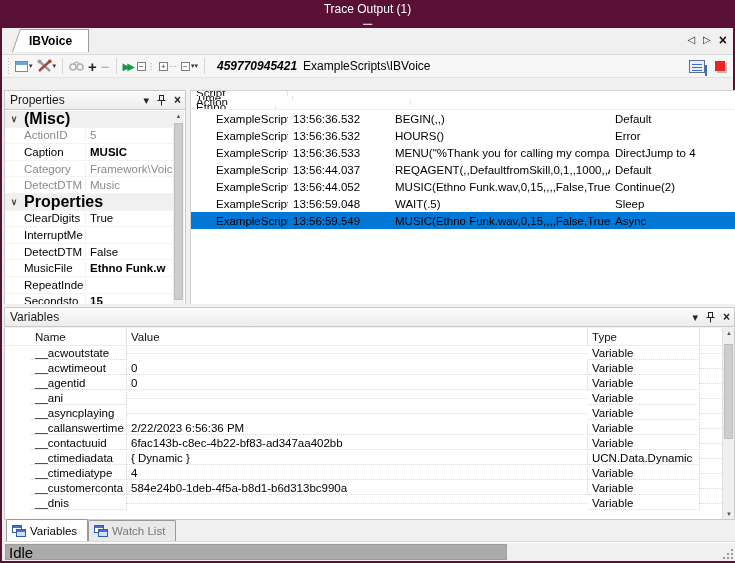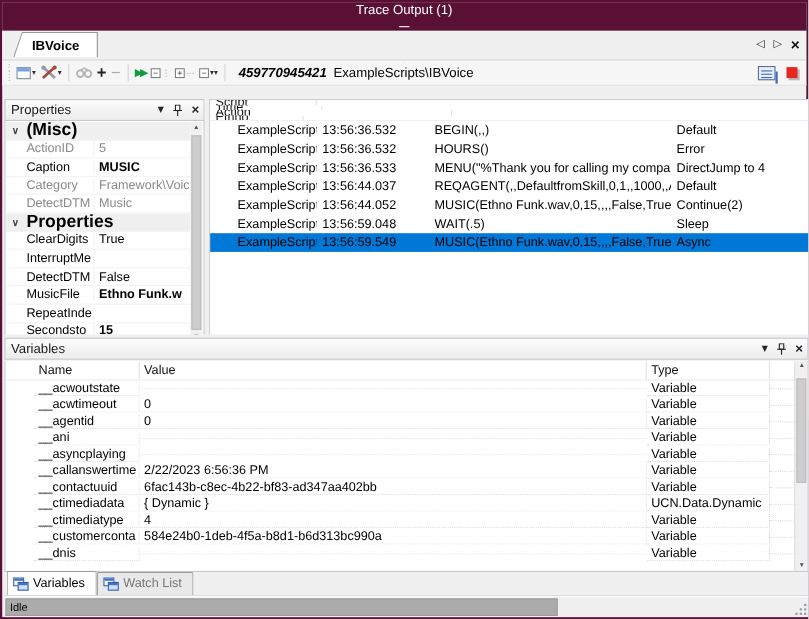--- a/index.html
+++ b/index.html
@@ -103,21 +103,21 @@
   .bottomtabs { position:absolute; left:2px; top:518px; width:731px; height:22px; background:#f0f0f0; display:flex; align-items:flex-end; padding-left:2px; border-bottom:1px solid #d9d9d9; }
   .btab { height:21px; display:flex; align-items:center; gap:4px; padding:0 10px 0 5px; font-size:11.5px; border:1px solid #9a9a9a; border-bottom:none; background:#e9e9e9; color:#777; border-radius:2px 2px 0 0; }
   .btab.active { background:#fff; color:#000; height:22px; }
   .vicon { position:relative; width:14px; height:12px; }
   .vicon .r1, .vicon .r2 { position:absolute; width:10px; height:8px; border:1px solid #2f5bb5; background:#fff; }
   .vicon .r1 { left:0; top:0; } .vicon .r2 { left:4px; top:4px; background:#cfe0f7; }
   .vicon .r1::before, .vicon .r2::before { content:""; position:absolute; left:0; top:0; right:0; height:2px; background:#4472c4; }
 
   
   .statusbar { position:absolute; left:2px; top:540px; width:731px; height:19px; background:#f0f0f0; border-top:1px solid #fff; }
-  .statuspanel { position:absolute; left:1px; top:1px; width:502px; height:16px; background:#ababab; border:1px solid #9d9d9d; display:flex; align-items:center; padding-left:3px; font-size:10px; color:#000; }
+  .statuspanel { position:absolute; left:1px; top:1px; width:502px; height:16px; background:#ababab; border:1px solid #9d9d9d; display:flex; align-items:center; padding-left:3px; font-size:15px; color:#000; }
   .gripdots { position:absolute; right:2px; bottom:2px; width:10px; height:10px; }
   .gripdots i { position:absolute; width:2px; height:2px; background:#9a9a9a; }
   .gripdots i:nth-child(1){ right:0; bottom:0; } .gripdots i:nth-child(2){ right:4px; bottom:0; }
   .gripdots i:nth-child(3){ right:8px; bottom:0; } .gripdots i:nth-child(4){ right:0; bottom:4px; }
   .gripdots i:nth-child(5){ right:4px; bottom:4px; } .gripdots i:nth-child(6){ right:0; bottom:8px; }
 </style>
 </head>
 <body>
 
 <div class="window">

